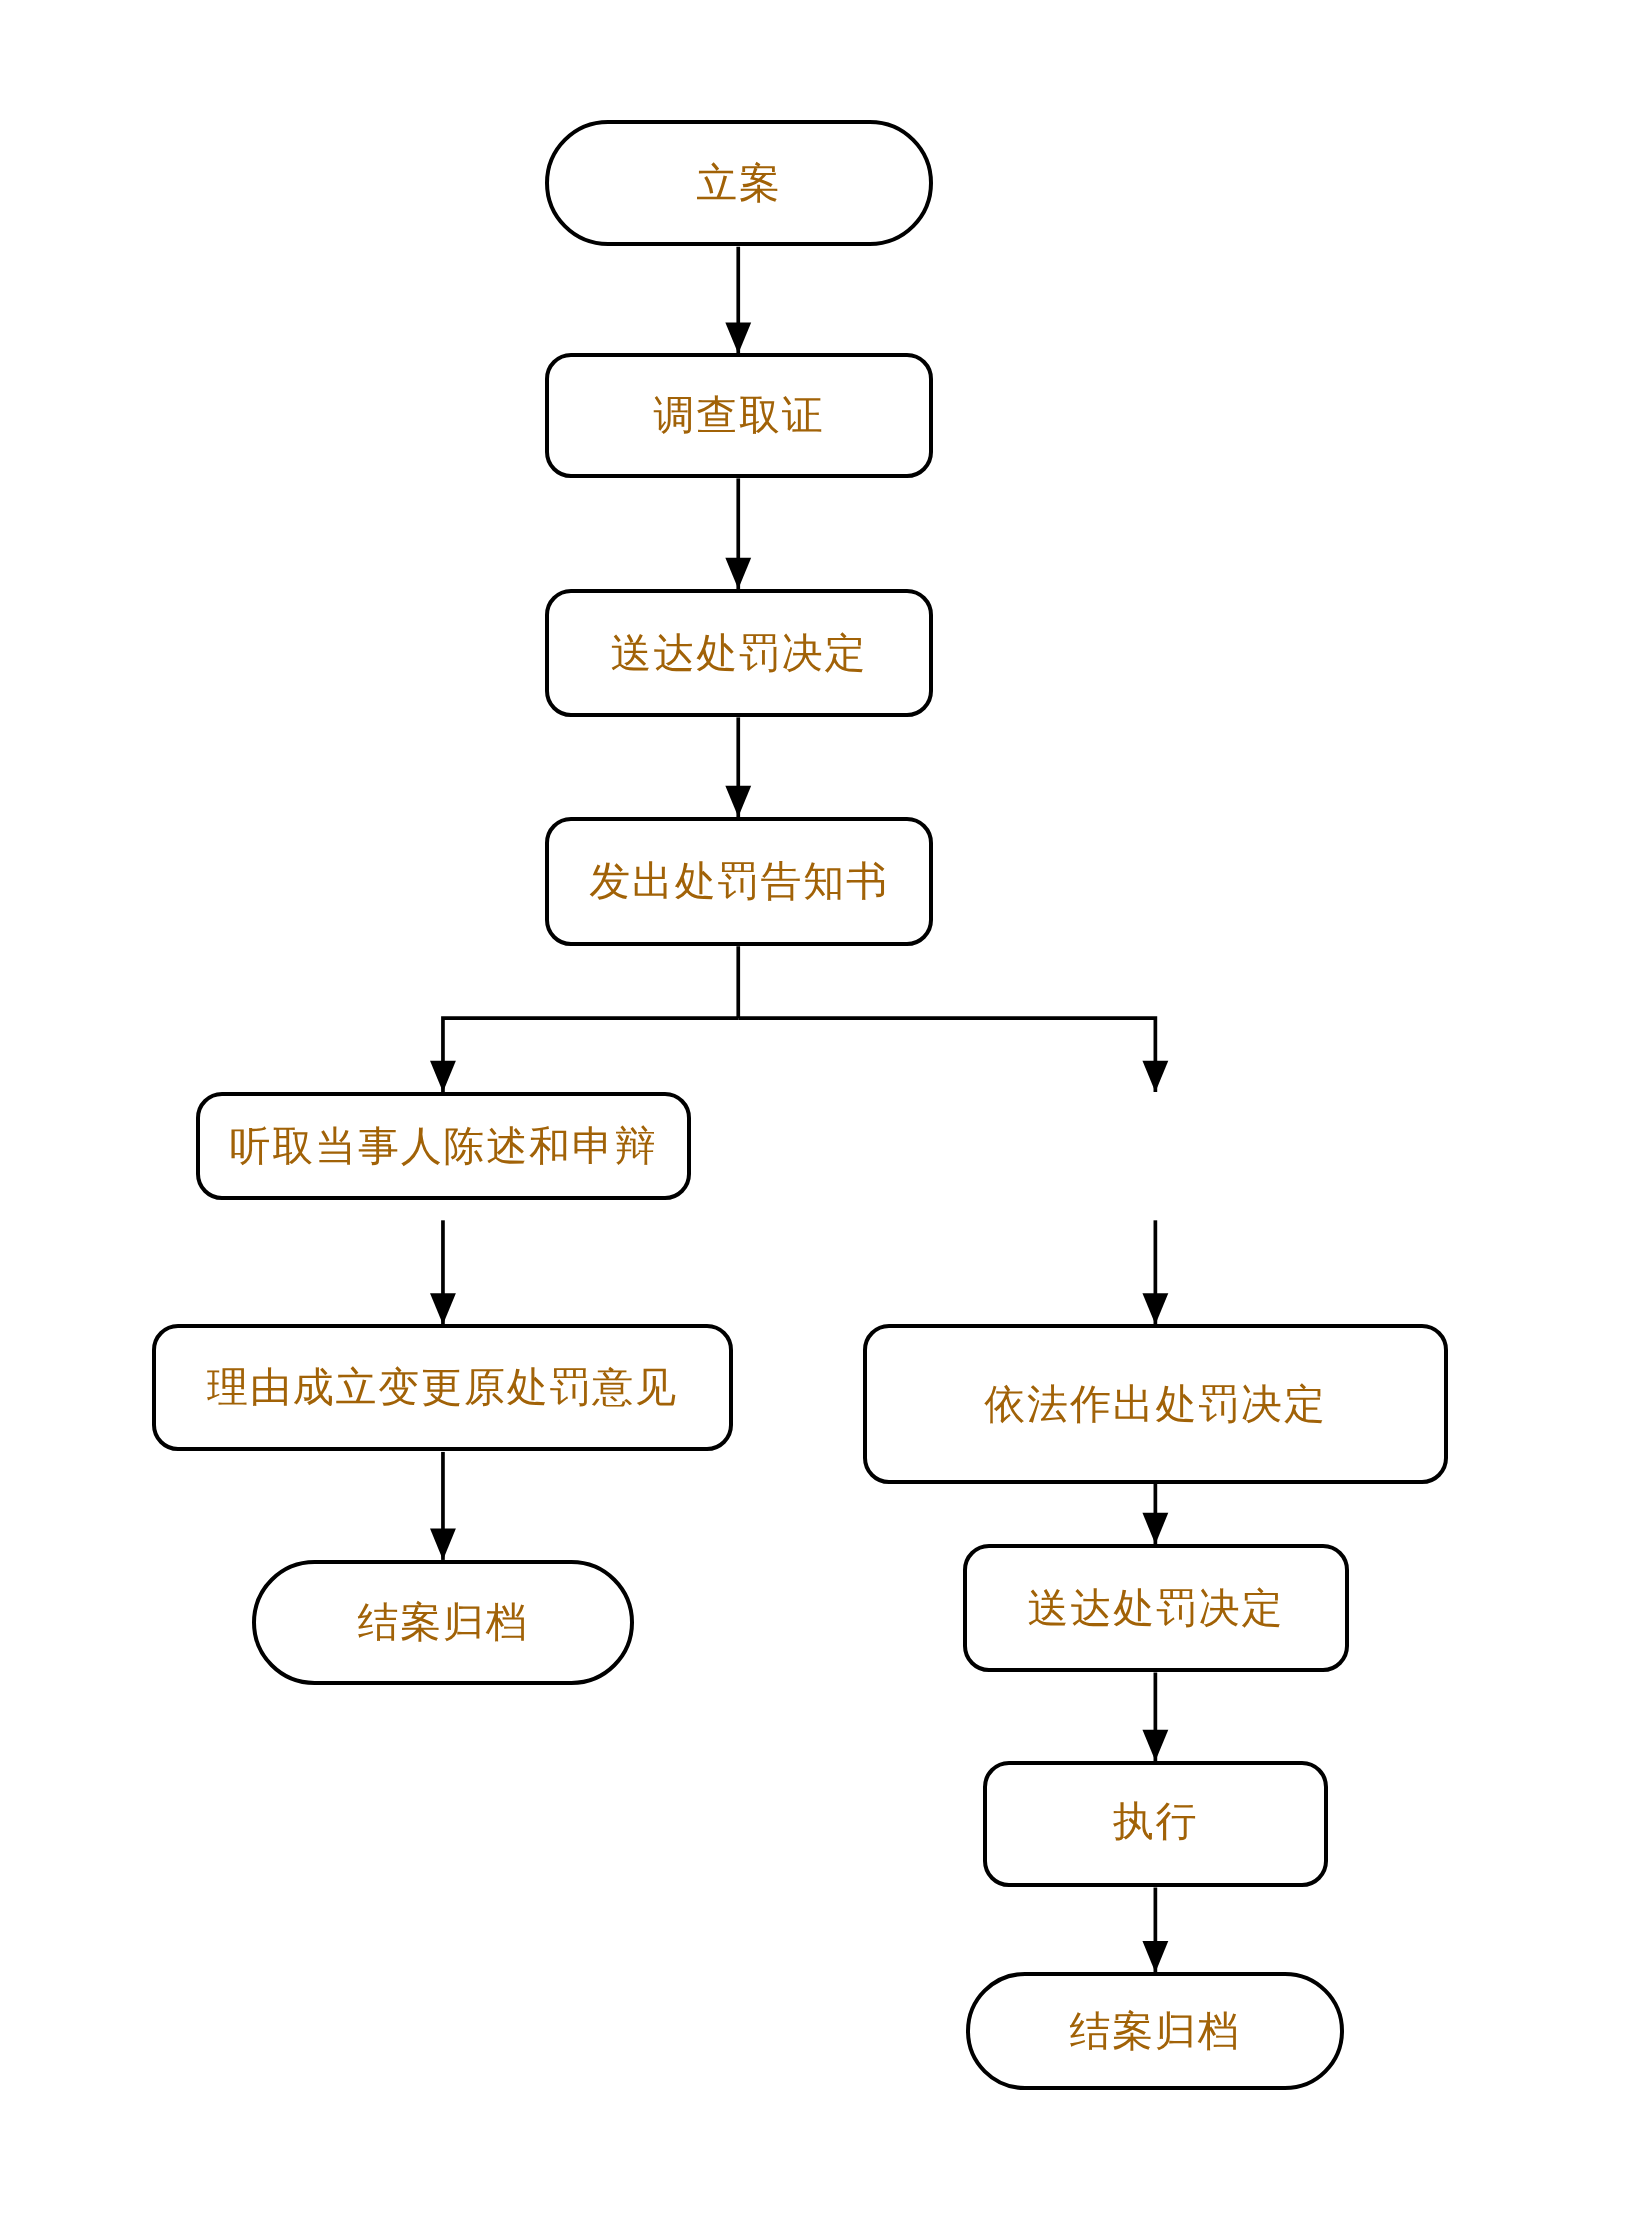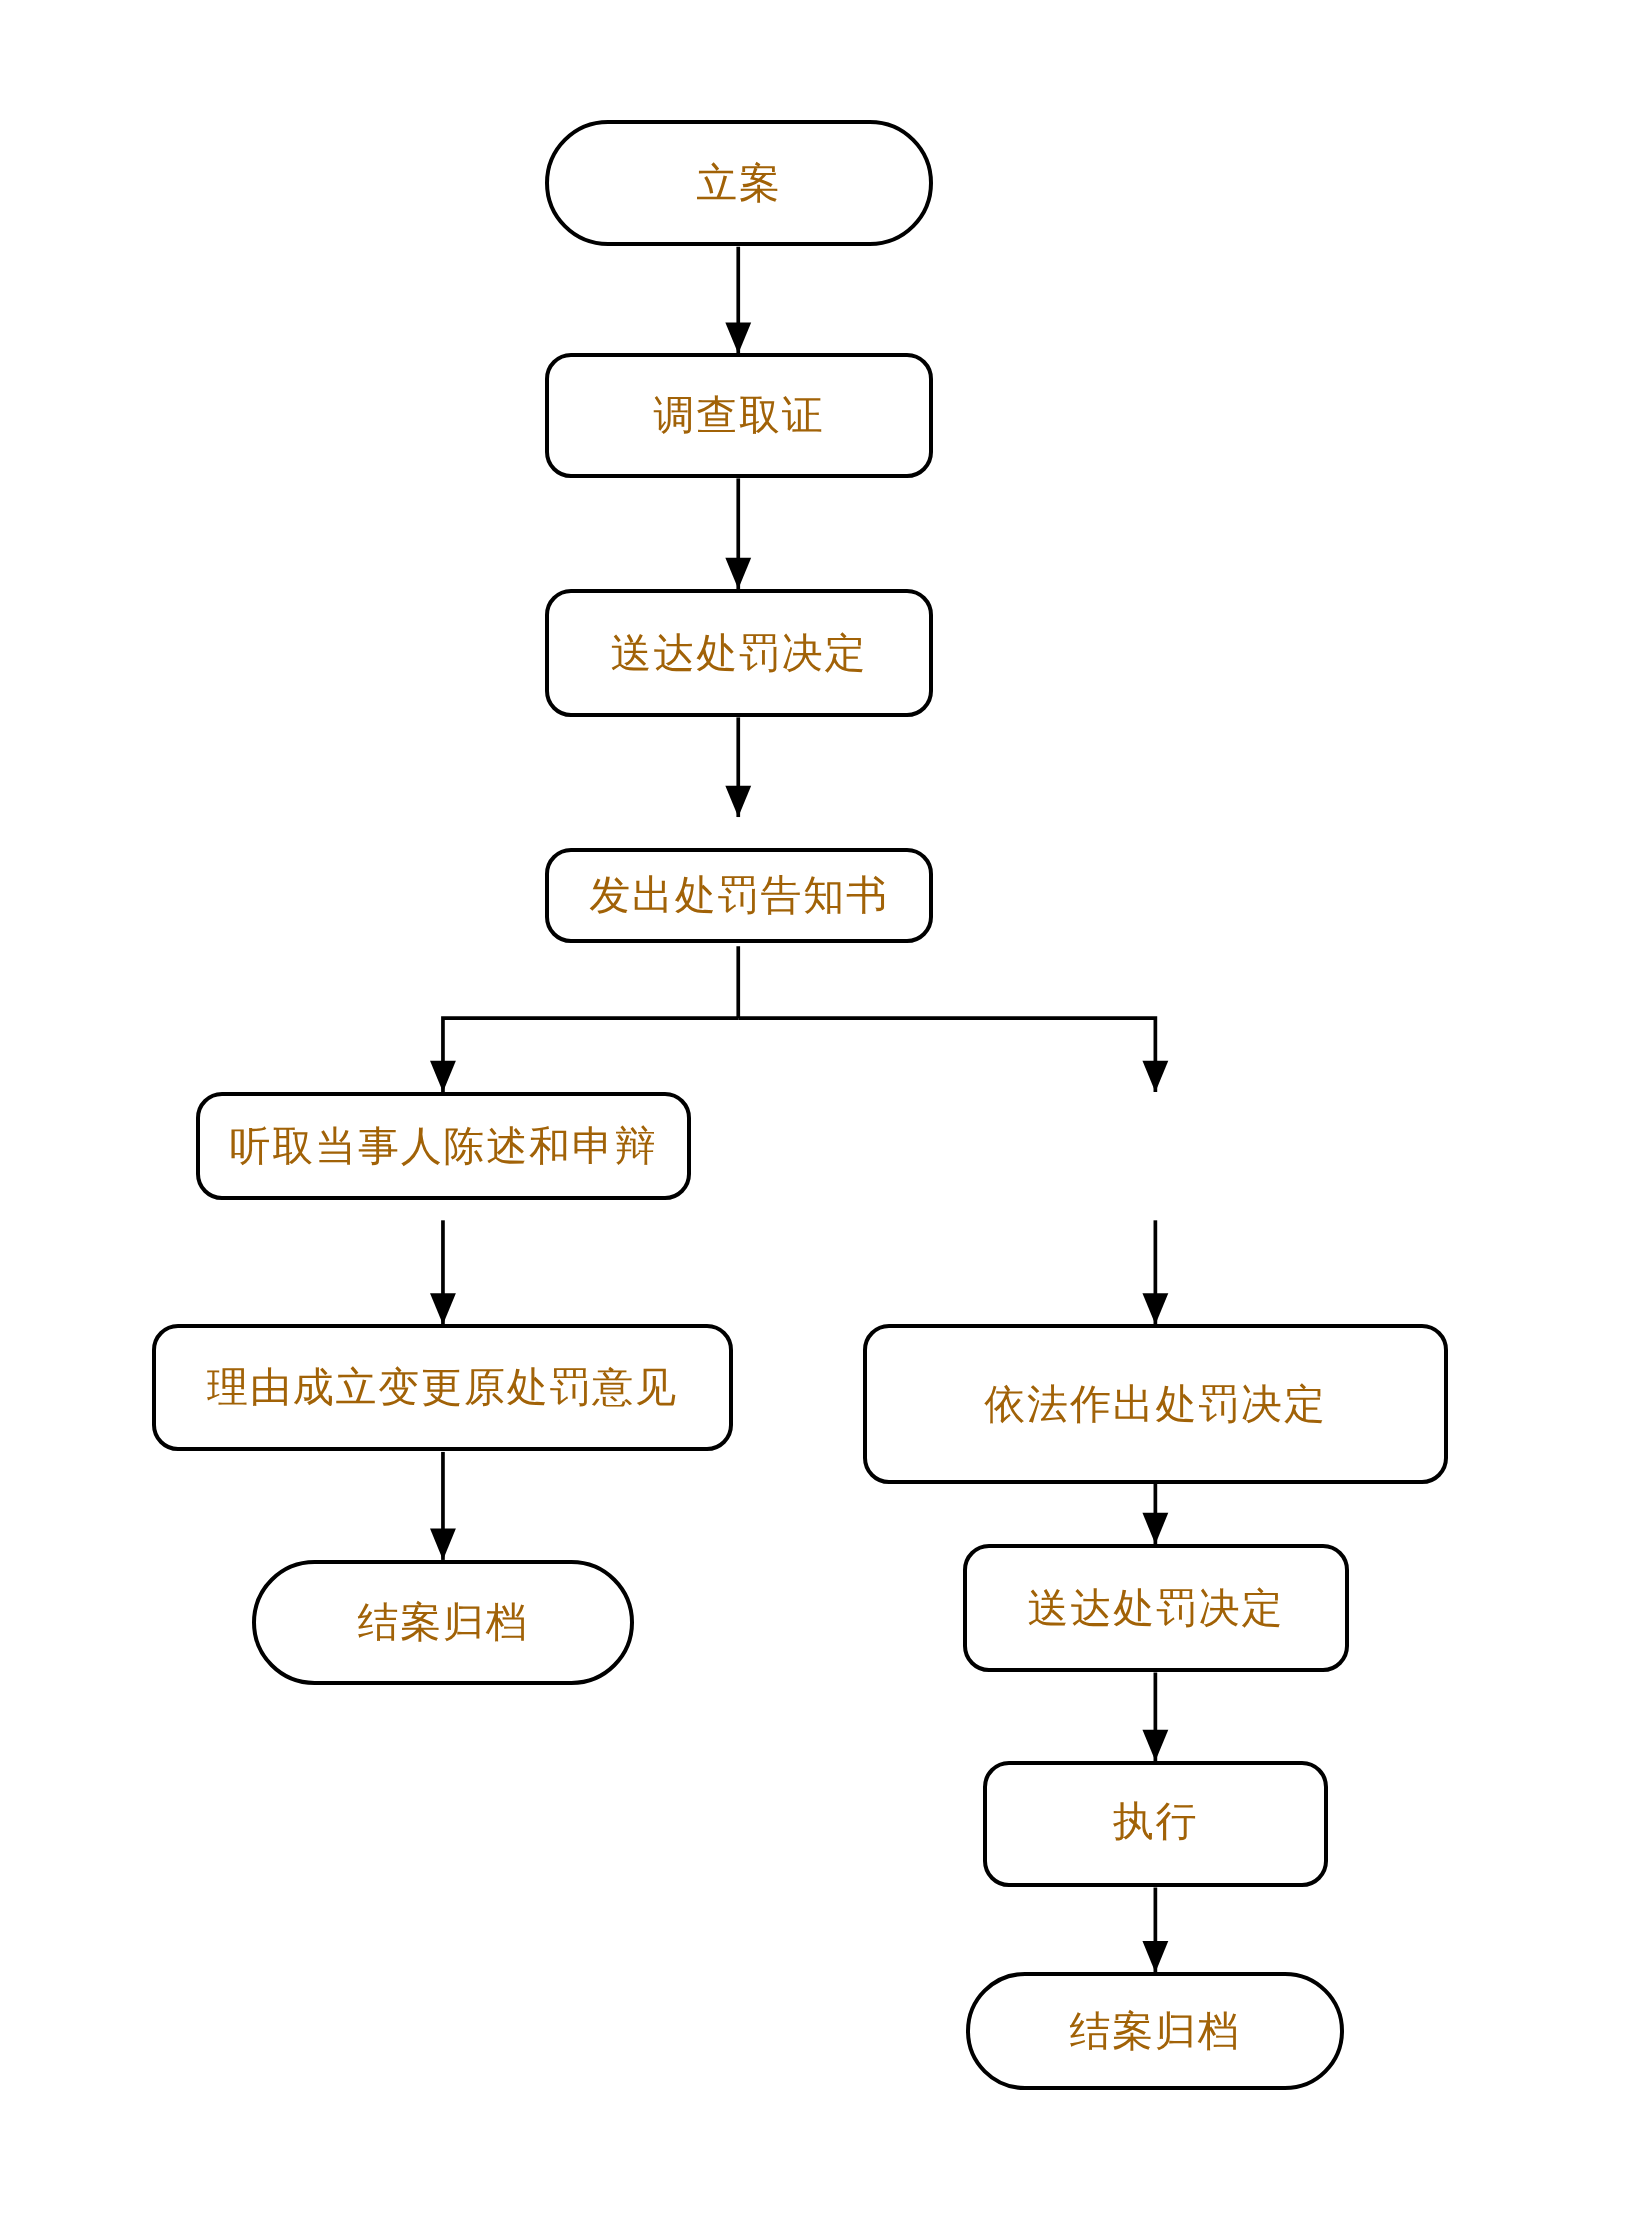--- a/index.html
+++ b/index.html
@@ -73,21 +73,21 @@
   </div>
 
   <div class="node rounded" style="left:545px; top:353px;  width:388px; height:125px;">
     <span class="node-label">调查取证</span>
   </div>
 
   <div class="node rounded" style="left:545px; top:589px;  width:388px; height:128px;">
     <span class="node-label">送达处罚决定</span>
   </div>
 
-  <div class="node rounded" style="left:545px; top:817px;  width:388px; height:95px;margin-top:31px;">
+  <div class="node rounded" style="left:545px; top:817px;  width:388px; height:129px;">
     <span class="node-label">发出处罚告知书</span>
   </div>
 
   <div class="node rounded" style="left:196px; top:1092px; width:495px; height:108px;">
     <span class="node-label">听取当事人陈述和申辩</span>
   </div>
 
   <div class="node rounded" style="left:152px; top:1324px; width:581px; height:127px;">
     <span class="node-label">理由成立变更原处罚意见</span>
   </div>

